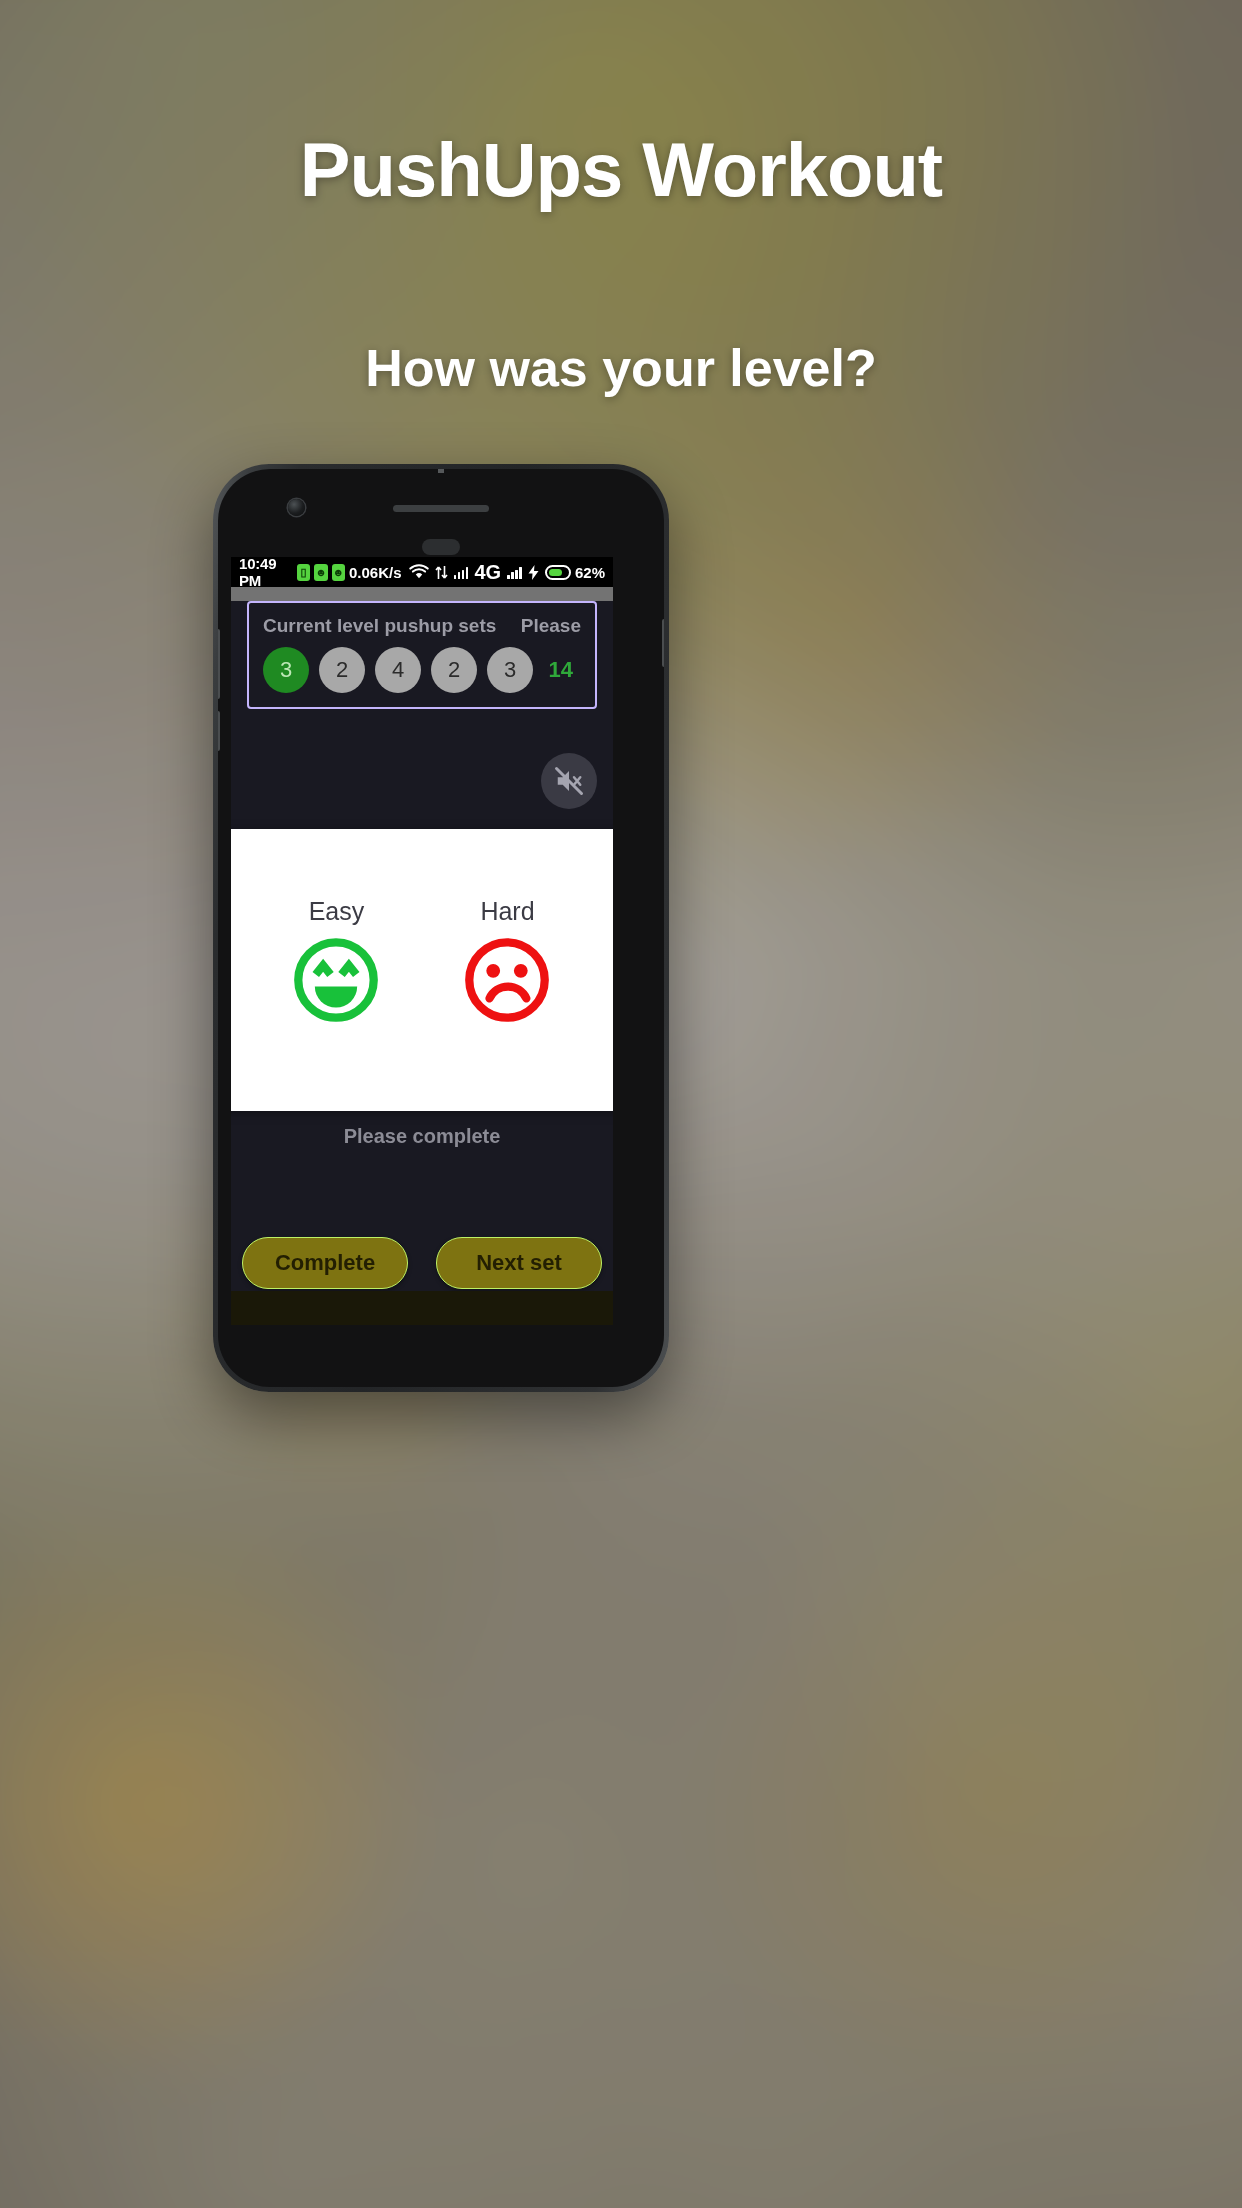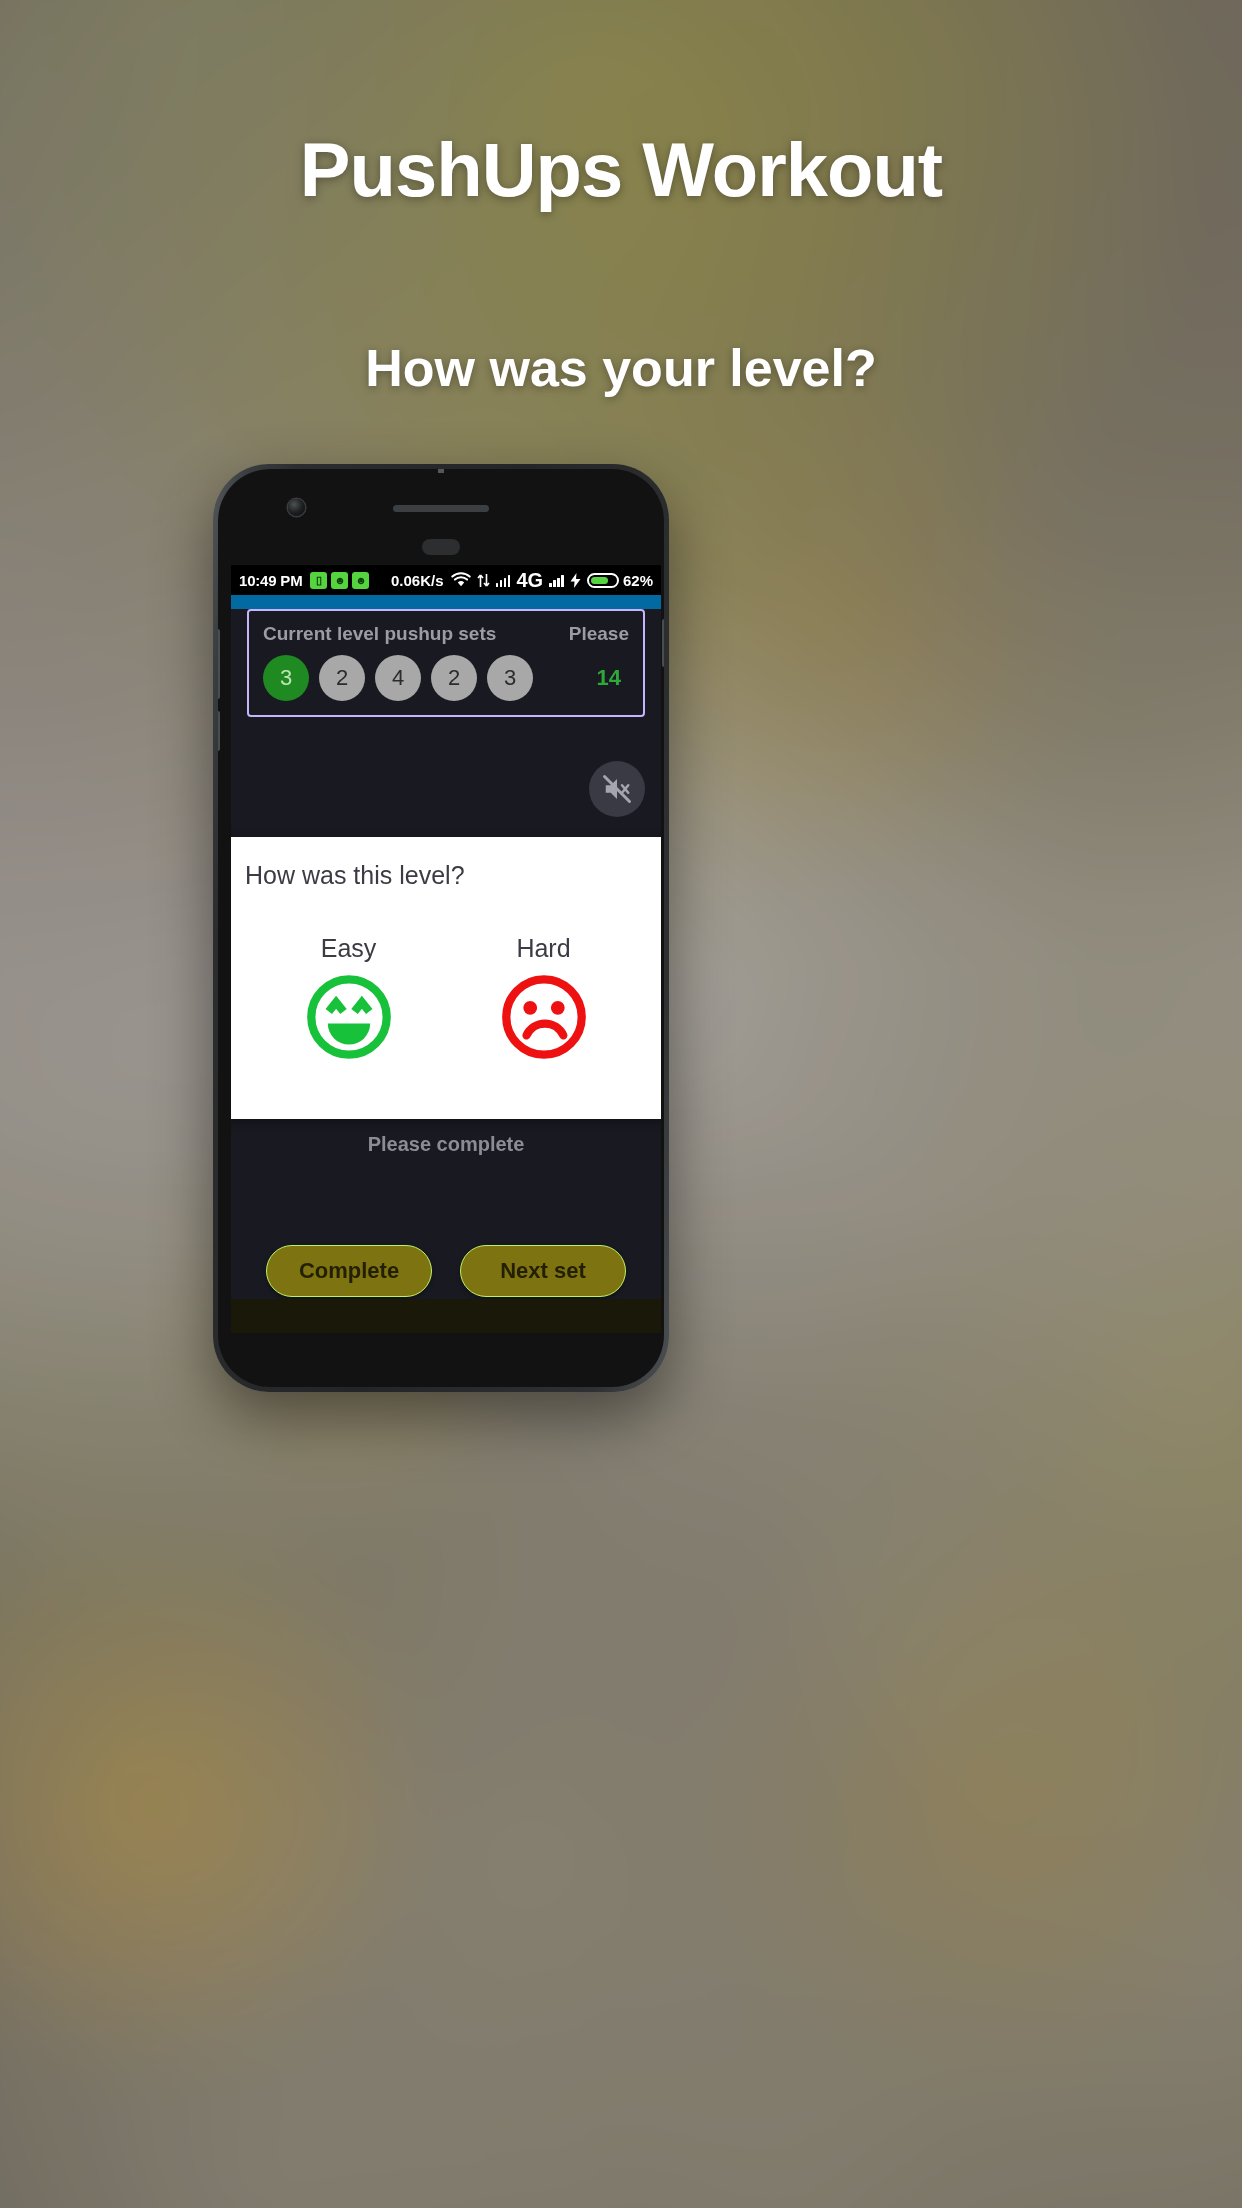--- a/index.html
+++ b/index.html
@@ -83,22 +83,22 @@
         background:radial-gradient(circle at 36% 32%,#4c5154 0%,#1b1d1f 55%,#0c0d0e 100%);
         box-shadow:0 0 0 1.5px #3a3d40; }
   #speaker{ position:absolute; left:50%; transform:translateX(-50%); top:36px;
         width:96px; height:7px; border-radius:4px; background:#3c3f41; }
   #prox{ position:absolute; left:50%; transform:translateX(-50%); top:70px;
         width:38px; height:16px; border-radius:8px; background:#2c2e30; }
   #topnotch-line{ position:absolute; left:50%; transform:translateX(-50%); top:-4px; width:6px; height:8px; background:#55585a; }
 
   
   #screen{
-    position:absolute; left:13px; top:96px; width:430px; height:768px;
-    background:#0369a1;
+    position:absolute; left:13px; top:88px; width:382px; height:768px;
+    background:#737373;
     overflow:hidden;
   }
 
   
   #statusbar{
     height:30px; background:#000; color:#ffffff;
     display:flex; align-items:center; padding:0 8px;
     font-size:15px; font-weight:bold;
   }
   #sb-time{ margin-right:8px; letter-spacing:-.2px; }
@@ -279,21 +279,20 @@
         <div id="mute-btn">
           <svg viewBox="0 0 24 24">
             <path d="M3 9 v6 h4 l5 5 V4 L7 9 Z" fill="#a5a5b0"></path>
             <path d="M16 9 l5 6 M21 9 l-5 6" stroke="#a5a5b0" stroke-width="2" stroke-linecap="round" fill="none"></path>
             <path d="M2 2 L22 22" stroke="#a5a5b0" stroke-width="2.4" stroke-linecap="round"></path>
           </svg>
         </div>
 
         <div id="dialog">
           <div id="dlg-inner">
-            <div id="dlg-title">How was this level?</div>
             <div id="faces">
 
               <div class="face-col">
                 <div class="face-label">Easy</div>
                 <svg viewBox="0 0 100 100">
                   <circle cx="50" cy="50" r="41" fill="none" stroke="#18c13a" stroke-width="9"></circle>
                   <path d="M28 44 L36 34 L44 44" fill="none" stroke="#18c13a" stroke-width="9" stroke-linecap="butt" stroke-linejoin="miter"></path>
                   <path d="M56 44 L64 34 L72 44" fill="none" stroke="#18c13a" stroke-width="9" stroke-linecap="butt" stroke-linejoin="miter"></path>
                   <path d="M27 57 A23 23 0 0 0 73 57 Z" fill="#18c13a"></path>
                 </svg>

